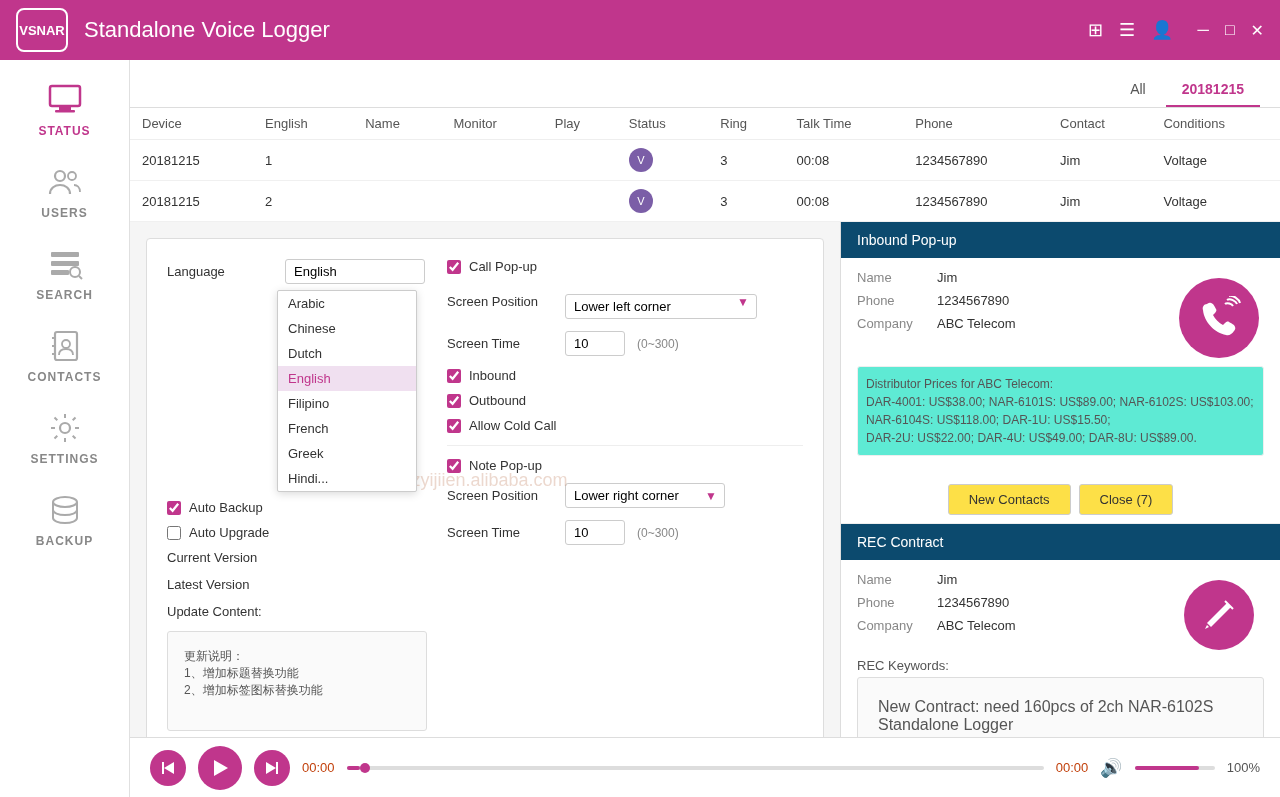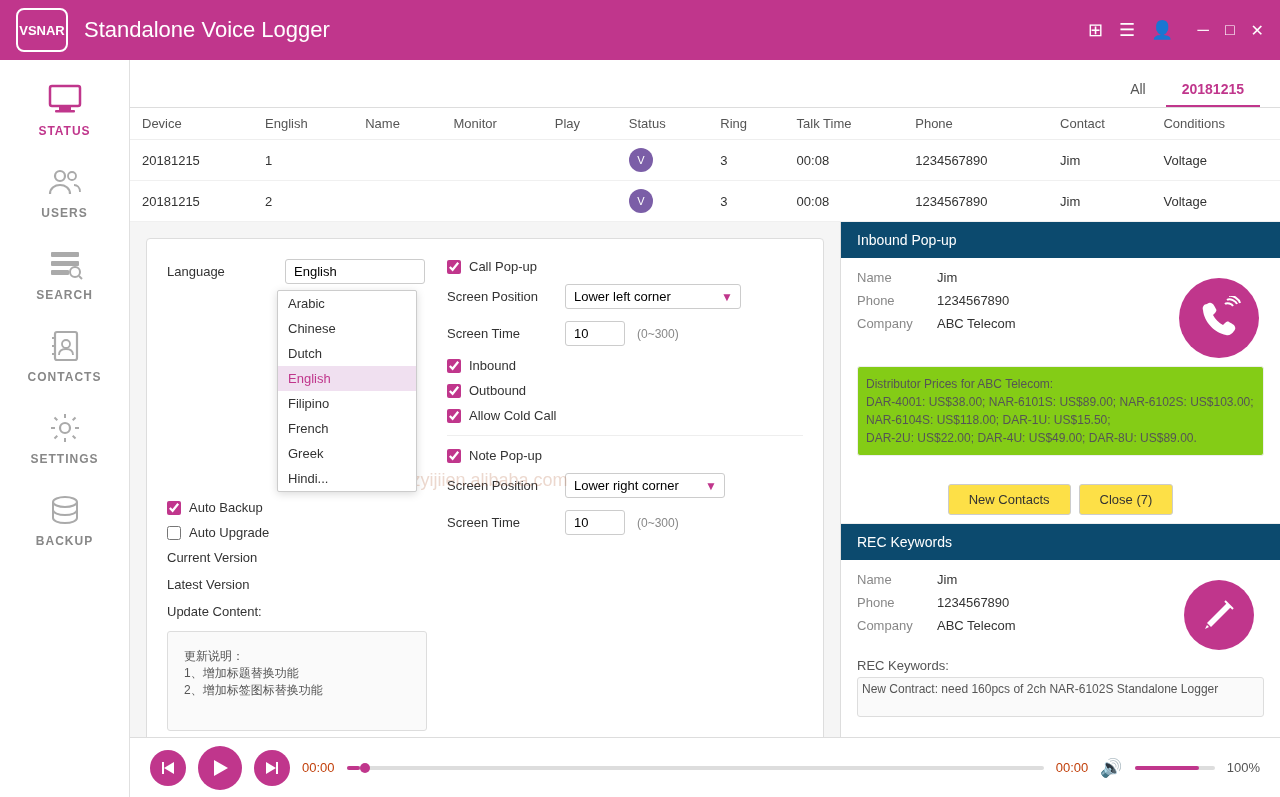--- a/index.html
+++ b/index.html
@@ -170,21 +170,21 @@
       border-bottom: 1px solid #eee;
     }
     .panel-header {
       background: #0c4a6e; color: #fff; padding: 10px 16px; font-size: 14px;
     }
     .panel-body { padding: 12px 16px; }
     .info-row { display: flex; align-items: center; margin-bottom: 8px; font-size: 13px; }
     .info-label { color: #888; width: 80px; flex-shrink: 0; }
     .info-value { color: #333; }
     .info-text {
-      font-size: 12px; color: #555; line-height: 1.5; background: #84cc16;
+      font-size: 12px; color: #555; line-height: 1.5; background: #5eead4;
       border: 1px solid #eee; padding: 8px; border-radius: 3px; margin: 8px 0;
     }
     .phone-circle {
       width: 80px; height: 80px; background: #c0368c; border-radius: 50%;
       display: flex; align-items: center; justify-content: center;
     }
     .phone-circle svg { width: 44px; height: 44px; fill: #fff; }
     .edit-circle {
       width: 70px; height: 70px; background: #c0368c; border-radius: 50%;
       display: flex; align-items: center; justify-content: center;
@@ -193,22 +193,22 @@
 
     .panel-actions {
       display: flex; gap: 8px; justify-content: center; padding: 8px 16px;
     }
     .btn-panel {
       background: #fde047; border: 1px solid #ccc; padding: 7px 20px;
       font-size: 13px; cursor: pointer; border-radius: 3px; color: #333; white-space: nowrap;
     }
 
     .keywords-input {
-      width: 100%; border: 1px solid #ddd; border-radius: 3px; padding: 4px;
-      font-size: 12px; color: #555; min-height: 40px; background: #fafafa;
+      width: 100%; border: 1px solid #ddd; border-radius: 3px; padding: 20px;
+      font-size: 16px; color: #555; min-height: 40px; background: #fafafa;
     }
 
     
     .player-bar {
       height: 60px; background: #fff; border-top: 1px solid #ddd;
       display: flex; align-items: center; padding: 0 20px; gap: 12px;
       flex-shrink: 0;
     }
     .player-btn {
       width: 36px; height: 36px; border-radius: 50%; background: #c0368c;
@@ -441,21 +441,21 @@
             </div>
 
             <div class="dialog-right">
               <div class="checkbox-row">
                 <input type="checkbox" id="callPopup" checked="" style="">
                 <label for="callPopup">Call Pop-up</label>
               </div>
               <div class="form-row">
                 <span class="form-label">Screen Position</span>
                 <div class="form-select-wrap">
-                  <select class="form-select" style="width:176px;">
+                  <select class="form-select" style="width:192px;margin-top:10px;">
                     <option selected="">Lower left corner</option>
                     <option>Lower right corner</option>
                     <option>Upper left corner</option>
                     <option>Upper right corner</option>
                   </select>
                   <span class="select-arrow">▼</span>
                 </div>
               </div>
               <div class="form-row">
                 <span class="form-label">Screen Time</span>
@@ -538,21 +538,21 @@
 DAR-4001: US$38.00;    NAR-6101S: US$89.00;    NAR-6102S: US$103.00;    NAR-6104S: US$118.00;    DAR-1U: US$15.50;
 DAR-2U: US$22.00;    DAR-4U: US$49.00;    DAR-8U: US$89.00.</div>
           </div>
           <div class="panel-actions">
             <button class="btn-panel">New Contacts</button>
             <button class="btn-panel">Close (7)</button>
           </div>
         </div>
 
         <div class="panel-section">
-          <div class="panel-header">REC Keywords</div>
+          <div class="panel-header">REC Contract</div>
           <div class="panel-body">
             <div class="right-section-row">
               <div class="right-section-info">
                 <div class="info-row">
                   <span class="info-label">Name</span>
                   <span class="info-value">Jim</span>
                 </div>
                 <div class="info-row">
                   <span class="info-label">Phone</span>
                   <span class="info-value">1234567890</span>

